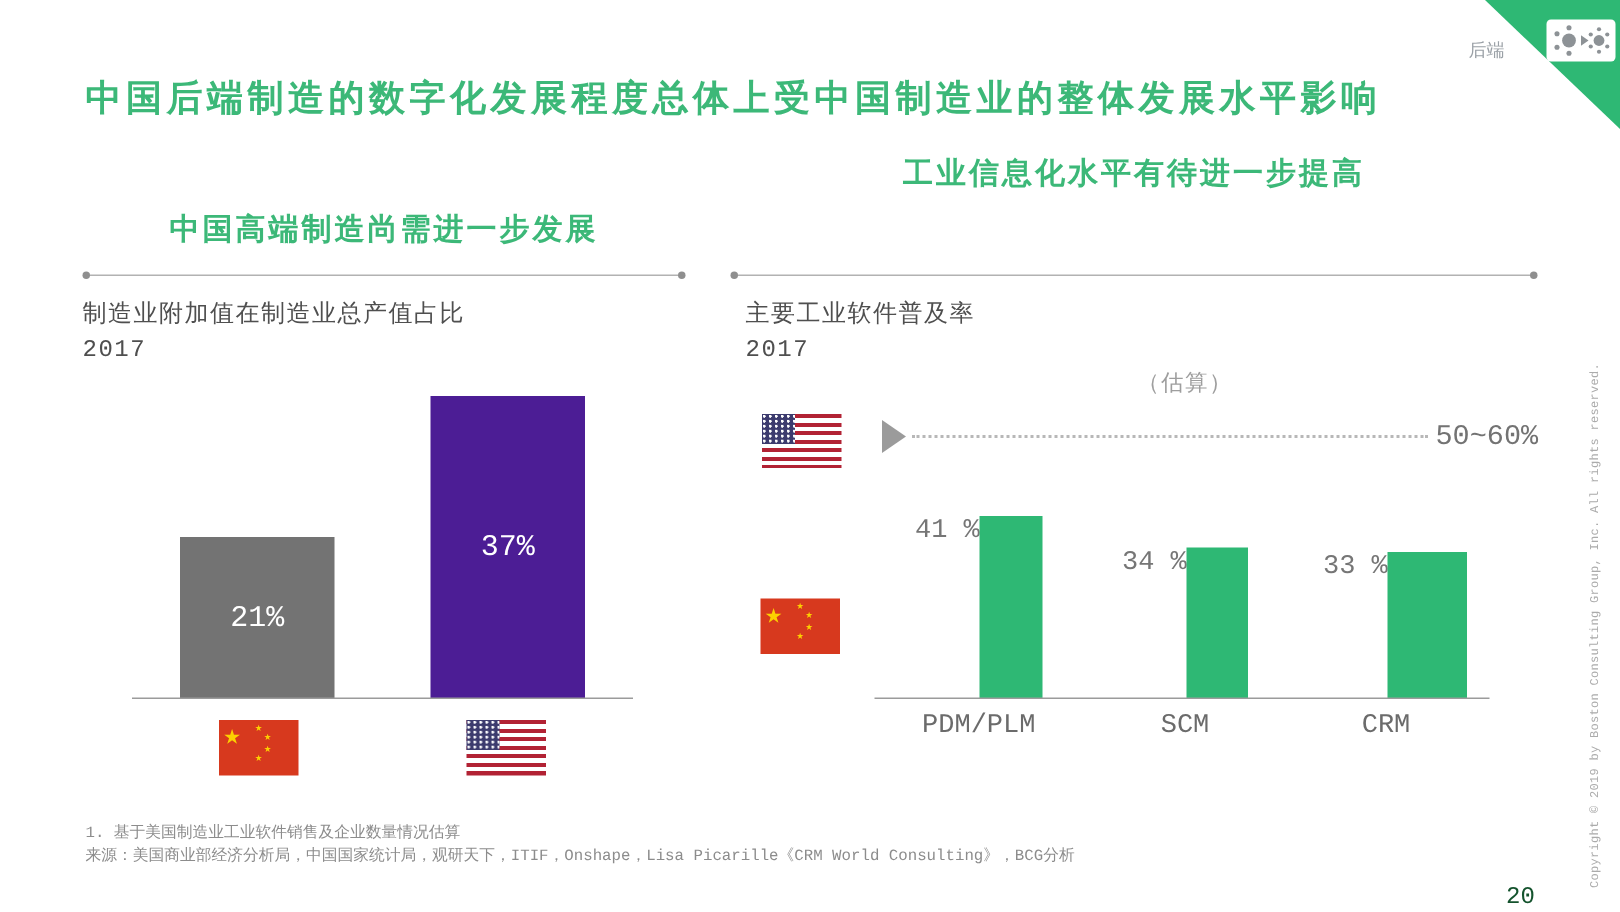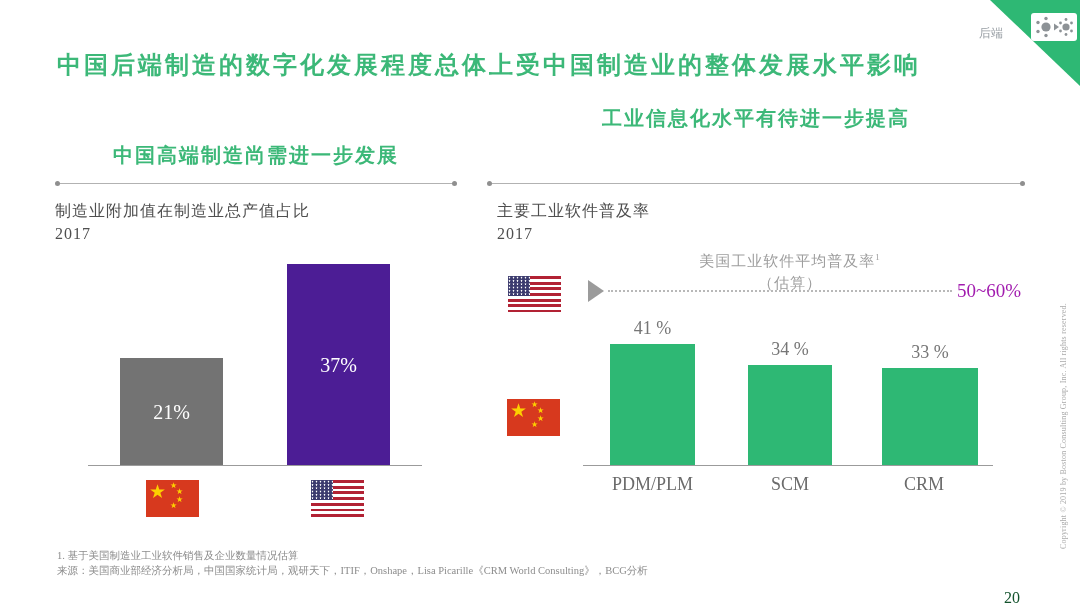--- a/index.html
+++ b/index.html
@@ -1,18 +1,18 @@
 <!DOCTYPE html>
 <html><head>
 <meta charset="utf-8">
 <style>
   html,body { margin:0; padding:0; background:#fff; }
   .slide {
     position:relative; width:1080px; height:608px; background:#ffffff;
-    font-family:Liberation Serif, serif; overflow:hidden;
+    font-family:Liberation Mono, monospace; overflow:hidden;
   }
 
   
   .corner-triangle { position:absolute; left:990px; top:0; width:90px; height:86px;
     background:#2eb874; clip-path:polygon(0 0,100% 0,100% 100%); }
   .corner-logo { position:absolute; left:1031px; top:13px; width:46px; height:28px;
     background:#fff; border-radius:3px; display:flex; align-items:center; justify-content:center; }
   .corner-tag { position:absolute; left:979px; top:25px; font-size:12px; color:#9aa0a6; }
 
   
@@ -43,21 +43,21 @@
   .baseline { position:absolute; top:465px; height:1px; background:#9b9b9b; }
   #left-baseline  { left:88px;  width:334px; }
   #right-baseline { left:583px; width:410px; }
 
   .bar { position:absolute; bottom:142px; background:#2eb874;
     display:flex; align-items:center; justify-content:center; }
   #bar-left-0 { left:120px; width:103px; }
   #bar-left-1 { left:287px; width:103px; }
   .bar-value-inside { color:#ffffff; font-size:20px; }
 
-  .bar-col { position:absolute; bottom:142px; display:flex; flex-direction:column; align-items:center; }
+  .bar-col { position:absolute; bottom:142px; display:flex; flex-direction:row; align-items:flex-start; }
   #col-right-0 { left:610px; width:85px; }
   #col-right-1 { left:748px; width:84px; }
   #col-right-2 { left:882px; width:96px; }
   .bar-value-above { font-size:18px; color:#767676; margin-bottom:5px; white-space:nowrap; }
   .bar-rect { width:100%; background:#2eb874; }
 
   .cat-label { position:absolute; top:474px; text-align:center; font-size:18px; color:#6b6b6b; }
   #cat-0 { left:606px; width:93px; }
   #cat-1 { left:748px; width:84px; }
   #cat-2 { left:882px; width:84px; }
@@ -83,21 +83,21 @@
 
   
   .benchmark-label { position:absolute; left:620px; top:246px; width:340px; text-align:center;
     font-size:15px; color:#9e9e9e; line-height:22px; letter-spacing:1px; }
   .benchmark-label sup { font-size:9px; }
   .benchmark-pointer { position:absolute; left:588px; top:280px; width:0; height:0;
     border-top:11px solid transparent; border-bottom:11px solid transparent;
     border-left:16px solid #9b9b9b; }
   .benchmark-line { position:absolute; left:608px; top:290px; width:344px; height:0;
     border-top:2px dotted #b8b8b8; }
-  .benchmark-value { position:absolute; left:957px; top:280px; font-size:19px; color:#a21caf; }
+  .benchmark-value { position:absolute; left:957px; top:280px; font-size:19px; color:#737373; }
 
   
   .footnote { position:absolute; left:57px; top:549px; font-size:10.5px; color:#8c8c8c; line-height:14.5px; }
   .copyright { position:absolute; left:899px; top:420px; width:332px; height:12px;
     font-size:8px; color:#ababab; letter-spacing:0.2px; text-align:center;
     transform:rotate(-90deg); transform-origin:center; white-space:nowrap; }
   .page-number { position:absolute; left:1004px; top:589px; font-size:16px; color:#14532d; }
 </style>
 </head>
 <body>
@@ -159,21 +159,20 @@
   <div class="panel-header" id="right-header">
     <div>工业信息化水平有待进一步提高</div>
   </div>
   <div class="divider" id="right-divider"></div>
   <div class="chart-subtitle" id="right-subtitle">
     <div>主要工业软件普及率</div>
     <div>2017</div>
   </div>
 
   <div class="benchmark-label">
-    <div><span>美国工业软件平均普及率</span><sup>1</sup></div>
     <div>（估算）</div>
   </div>
   <div class="flag flag-us" id="right-flag-us">
     <div class="canton"></div>
   </div>
   <div class="benchmark-pointer"></div>
   <div class="benchmark-line"></div>
   <div class="benchmark-value">50~60%</div>
 
   <div class="chart-layer" id="right-chart">

